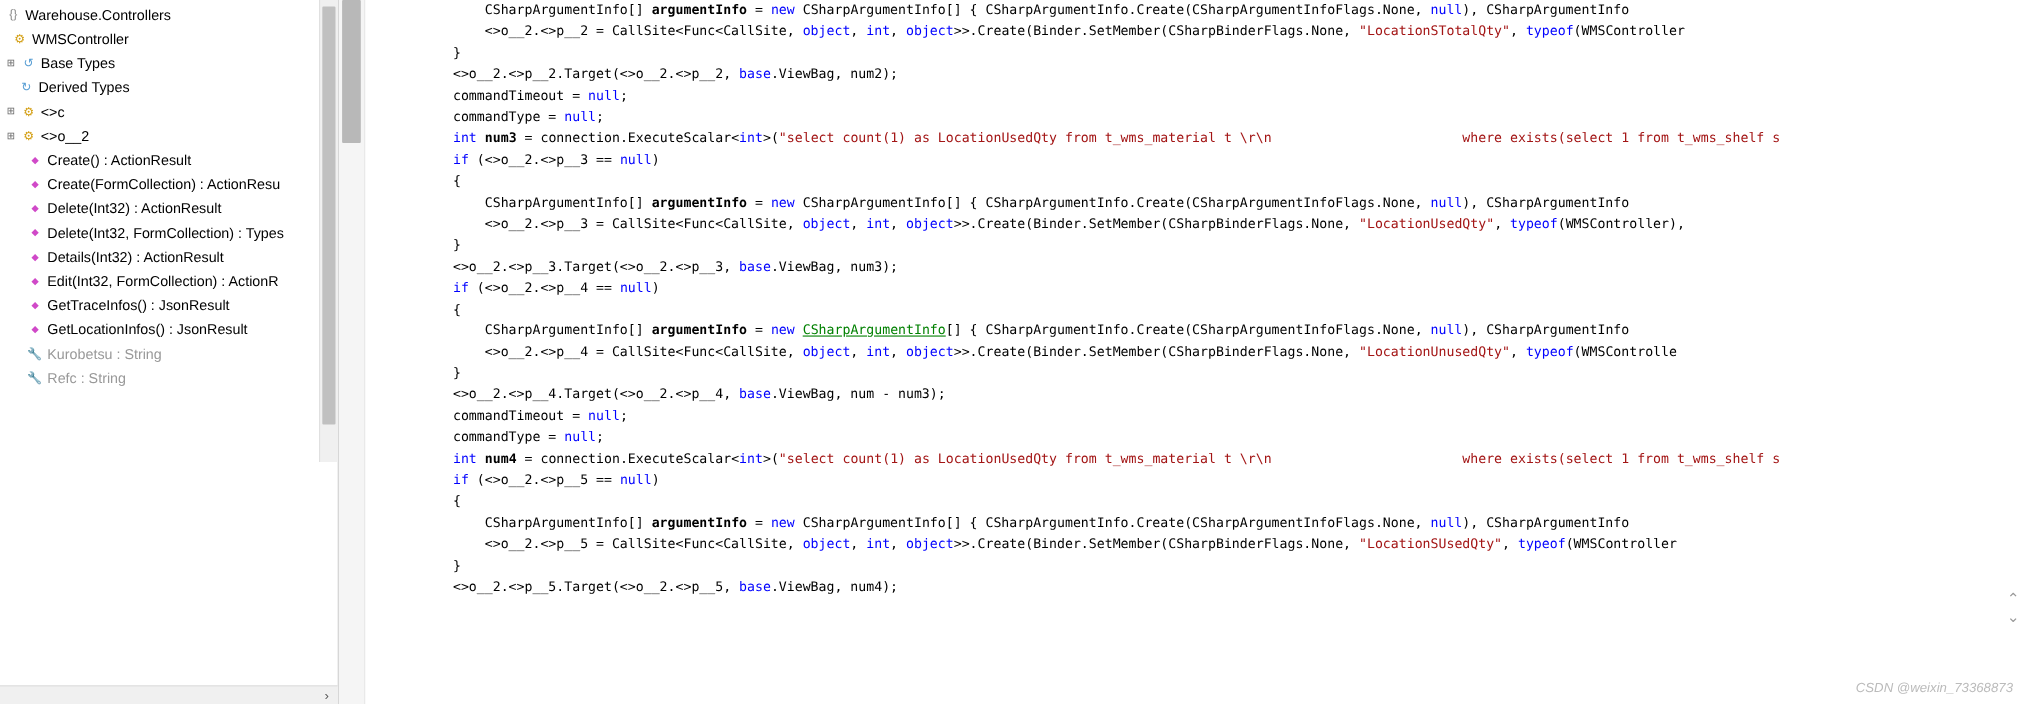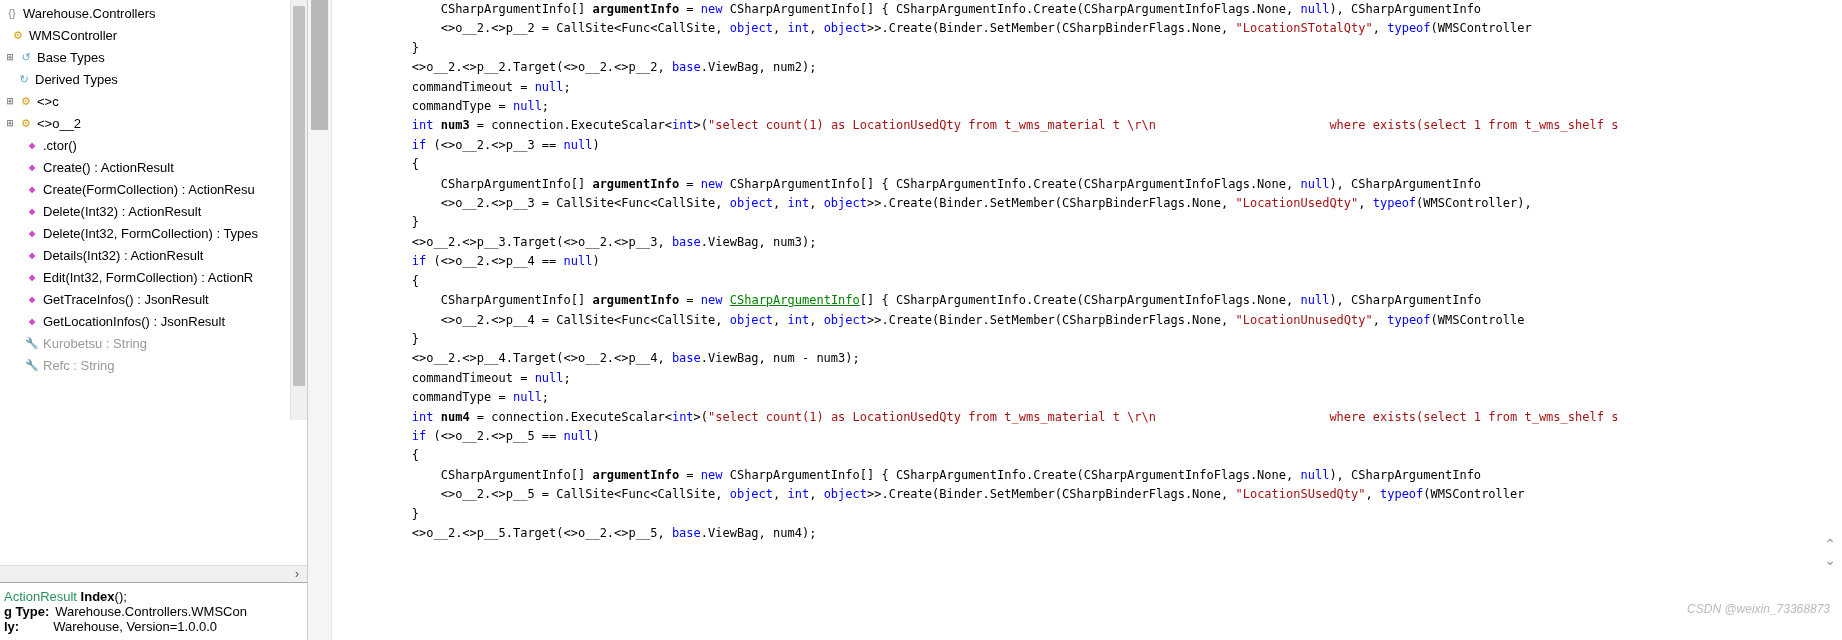--- a/index.html
+++ b/index.html
@@ -26,21 +26,21 @@
 .vsb{position:absolute;right:0;top:0;width:17px;height:420px;background:#f0f0f0;border-left:1px solid #e0e0e0}
 .vsb .thumb{position:absolute;left:2px;right:2px;top:6px;height:380px;background:#c0c0c0;border-radius:1px}
 .right{flex:1;position:relative;overflow:hidden}
 .ed-vsb{position:absolute;left:0;top:0;bottom:0;width:24px;background:#f5f5f5;border-right:1px solid #e8e8e8}
 .ed-vsb .th{position:absolute;left:3px;right:3px;top:0;height:130px;background:#b8b8b8;border-radius:1px}
 .code{font-family:Consolas,monospace;font-size:12px;line-height:19.4px;padding:0 0 0 46px;white-space:pre;color:#000;overflow:hidden}
 .kw{color:#0000ff}
 .str{color:#a31515}
 .nm{color:#000;font-weight:bold}
 .gn{color:#008000}
-.wm{position:absolute;right:12px;bottom:24px;color:#bbb;font-size:12px;font-style:italic}
+.wm{position:absolute;right:12px;bottom:8px;color:#bbb;font-size:12px;font-style:italic}
 .arrows{position:absolute;right:6px;bottom:72px;color:#999;font-size:14px}
 </style>
 </head>
 <body>
 
 <div class="left">
   <div class="tree">
     <div class="tree-row">
         <span class="ico ns">{}</span>
         <span>Warehouse.Controllers</span>
@@ -62,25 +62,20 @@
       </div>
     <div class="tree-row">
         <span class="exp">⊞</span>
         <span class="ico cls">⚙</span>
         <span>&lt;&gt;c</span>
       </div>
     <div class="tree-row">
         <span class="exp">⊞</span>
         <span class="ico cls">⚙</span>
         <span>&lt;&gt;o__2</span>
-      </div>
-    <div class="tree-row">
-        <span class="indent" style="width:20px"></span>
-        <span class="ico mth"></span>
-        <span>.ctor()</span>
       </div>
     <div class="tree-row">
         <span class="indent" style="width:20px"></span>
         <span class="ico mth"></span>
         <span>Create() : ActionResult</span>
       </div>
     <div class="tree-row">
         <span class="indent" style="width:20px"></span>
         <span class="ico mth"></span>
         <span>Create(FormCollection) : ActionResu</span>
@@ -125,25 +120,20 @@
         <span class="ico prop">🔧</span>
         <span>Refc : String</span>
       </div>
   </div>
   <div class="vsb">
       <div class="thumb"></div>
     </div>
   <div class="sb-h">
       <span class="arrow">›</span>
     </div>
-  <div class="info">
-    <div class="info-row"><span class="info-sig">ActionResult</span> <b>Index</b>();</div>
-    <div class="info-row"><span class="info-lbl">g Type:</span><span>Warehouse.Controllers.WMSCon</span></div>
-    <div class="info-row"><span class="info-lbl">ly:</span><span style="margin-left:28px">Warehouse, Version=1.0.0.0</span></div>
-  </div>
 </div>
 
 <div class="right">
   <div class="ed-vsb">
       <div class="th"></div>
     </div>
   <div class="code"><span>            CSharpArgumentInfo[] </span><span class="nm">argumentInfo</span><span> = </span><span class="kw">new</span><span> CSharpArgumentInfo[] { CSharpArgumentInfo.Create(CSharpArgumentInfoFlags.None, </span><span class="kw">null</span><span>), CSharpArgumentInfo</span>
 <span>            &lt;&gt;o__2.&lt;&gt;p__2 = CallSite&lt;Func&lt;CallSite, </span><span class="kw">object</span><span>, </span><span class="kw">int</span><span>, </span><span class="kw">object</span><span>&gt;&gt;.Create(Binder.SetMember(CSharpBinderFlags.None, </span><span class="str">"LocationSTotalQty"</span><span>, </span><span class="kw">typeof</span><span>(WMSController</span>
 <span>        }</span>
 <span>        &lt;&gt;o__2.&lt;&gt;p__2.Target(&lt;&gt;o__2.&lt;&gt;p__2, </span><span class="kw">base</span><span>.ViewBag, num2);</span>

